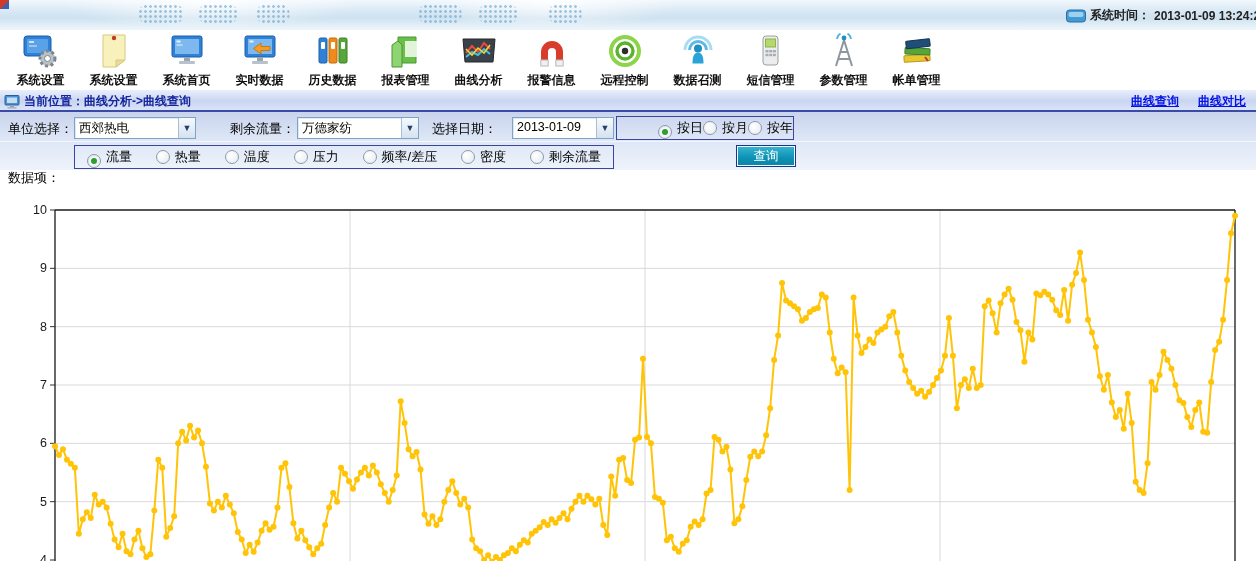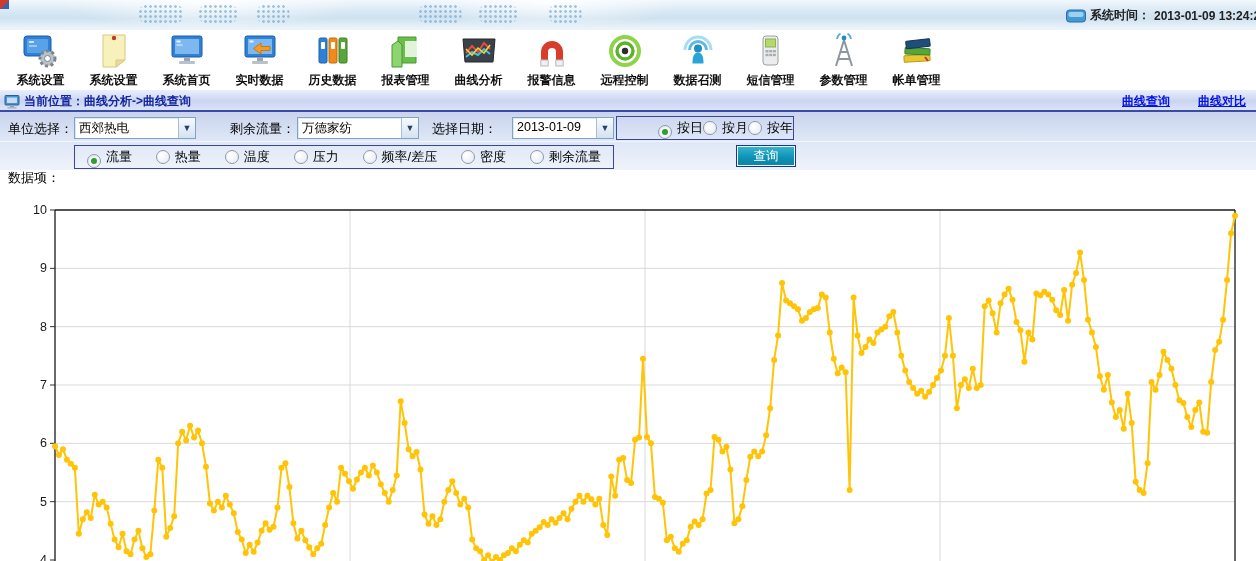--- a/index.html
+++ b/index.html
@@ -20,21 +20,21 @@
   .toolbar{position:absolute;left:4px;top:30px;width:1250px;height:60px;background:#fff;display:flex;}
   .titem{width:73px;height:58px;display:flex;flex-direction:column;align-items:center;justify-content:flex-start;cursor:pointer;}
   .titem .tico{width:40px;height:40px;margin-top:1px;}
   .titem .tlab{font-size:12px;font-weight:600;color:#101010;margin-top:1px;white-space:nowrap;}
   
   .crumbbar{position:absolute;left:0;top:90px;width:1256px;height:20px;
     background:linear-gradient(180deg,#e9effb 0%,#c9d5f1 55%,#dbe4f7 100%);
     border-bottom:2px solid #3a4aa8;display:flex;align-items:flex-end;}
   .crumb-ico{width:16px;height:16px;margin:0 4px 0 4px;}
   .crumb-label{font-size:12px;font-weight:bold;color:#14259c;white-space:nowrap;}
-  .crumb-links{margin-left:auto;margin-right:10px;display:flex;gap:28px;}
+  .crumb-links{margin-left:auto;margin-right:10px;display:flex;gap:19px;}
   .crumb-links a{font-size:12px;font-weight:bold;color:#0511e6;text-decoration:underline;cursor:pointer;white-space:nowrap;}
   
   .filters{position:absolute;left:0;top:112px;width:1256px;height:58px;
     background:linear-gradient(180deg,#c9d3ec 0%,#dde6f6 45%,#eef3fb 100%);}
   .frow{position:absolute;left:0;width:1256px;height:28px;}
   .frow1{top:1px;} .frow2{top:29px;border-top:1px solid #f2f6fc;}
   .flab{position:absolute;top:7px;font-size:13px;color:#000;white-space:nowrap;}
   .sel{position:absolute;top:4px;height:20px;background:#fff;border:1px solid #7fa3c6;
     display:flex;align-items:stretch;box-shadow:inset 1px 1px 0 #dfe9f4;cursor:pointer;}
   .sel-val{flex:1;font-size:12.5px;color:#000;padding:2px 4px 0 4px;white-space:nowrap;overflow:hidden;}

